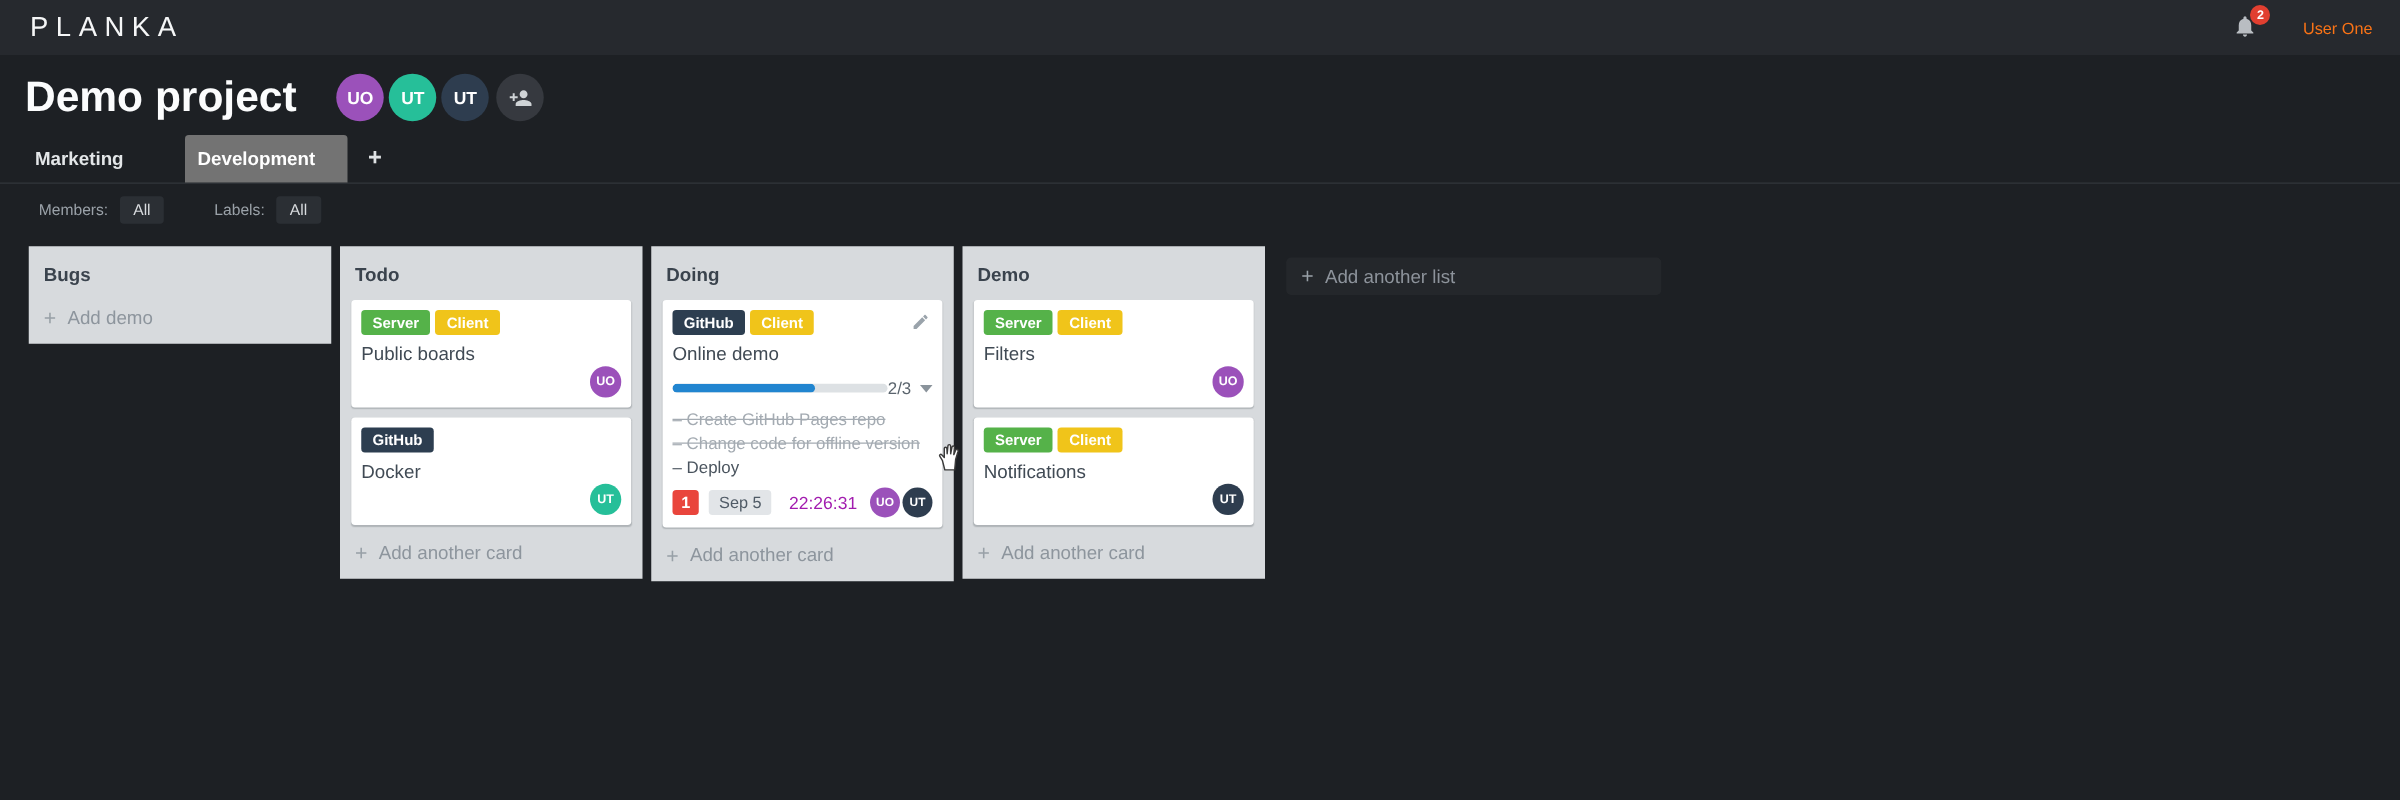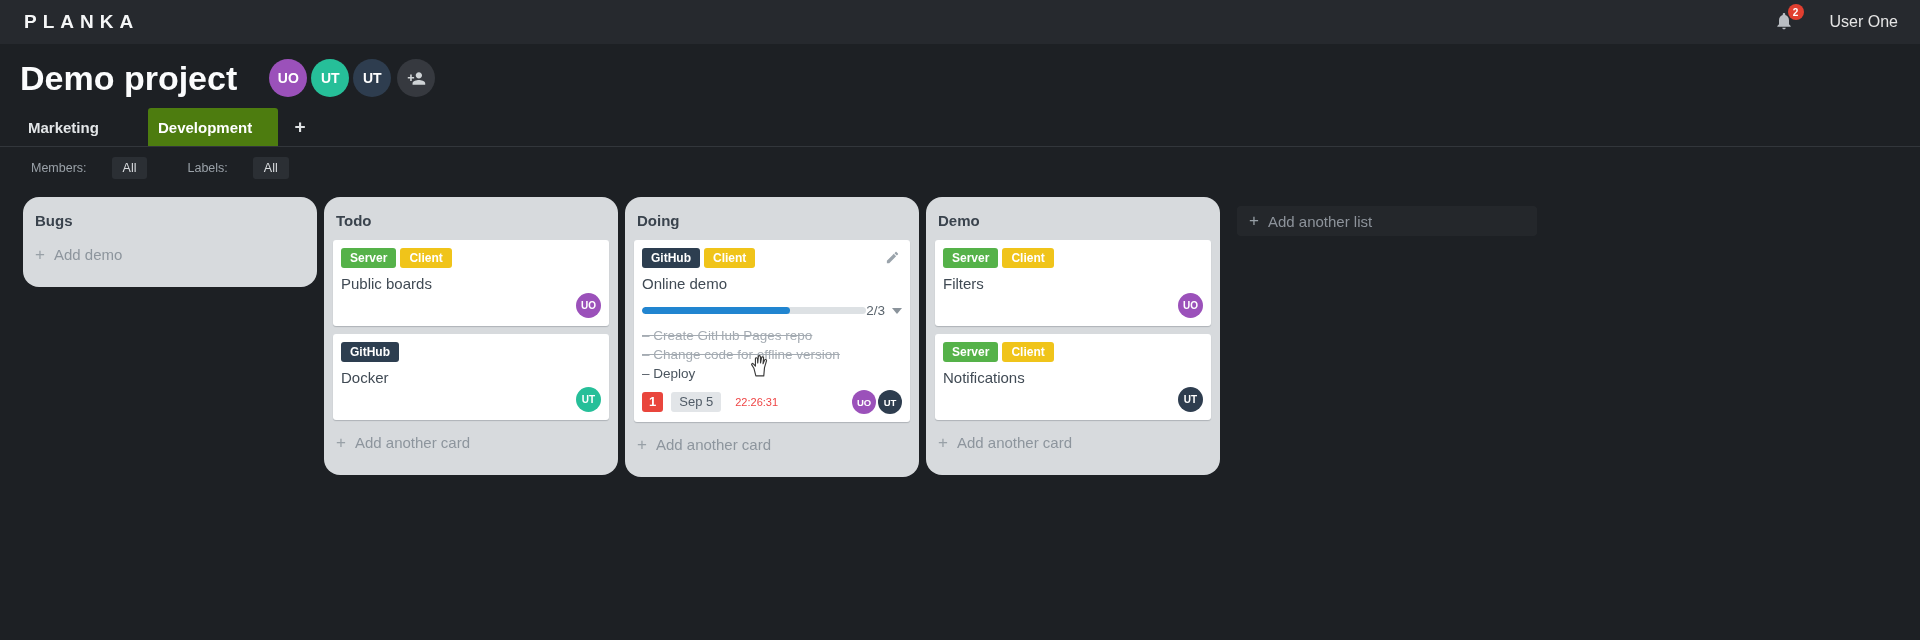--- a/index.html
+++ b/index.html
@@ -10,31 +10,31 @@
     color: #fff;
     position: relative;
   }
 
   
   .topbar {
     height: 44px; background: #26292e;
     display: flex; align-items: center; justify-content: space-between;
     padding: 0 22px 0 24px;
   }
-  .logo { font-size: 19px; font-weight: 700; letter-spacing: 6px; color: #f5f6f7; cursor: pointer; }
+  .logo { font-size: 22px; font-weight: 400; letter-spacing: 6px; color: #f5f6f7; cursor: pointer; }
   .topbar-right { display: flex; align-items: center; gap: 34px; }
   .bell-wrap { position: relative; width: 22px; height: 22px; cursor: pointer; }
   .bell-wrap svg { width: 20px; height: 20px; color: #b9bdc2; }
   .notif-badge {
     position: absolute; top: -7px; right: -8px;
     min-width: 16px; height: 16px; border-radius: 50%;
     background: #e13f30; color: #fff; font-size: 10px; font-weight: 700;
     display: flex; align-items: center; justify-content: center; padding: 0 3px;
   }
-  .user-name { font-size: 16px; color: #e5e5e5; cursor: pointer; }
+  .user-name { font-size: 13px; color: #f97316; cursor: pointer; }
 
   
   .project-head { display: flex; align-items: center; gap: 28px; padding: 10px 0 0 20px; }
   .project-title { font-size: 34px; font-weight: 700; color: #fbfcfd; line-height: 48px; cursor: pointer; }
   .member-avatars { display: flex; align-items: center; }
   .avatar-lg {
     width: 38px; height: 38px; border-radius: 50%;
     display: flex; align-items: center; justify-content: center;
     font-size: 14px; font-weight: 700; color: #fff; margin-left: 4px; cursor: pointer;
   }
@@ -43,41 +43,41 @@
     display: flex; align-items: center; justify-content: center; margin-left: 6px; cursor: pointer;
   }
   .avatar-add svg { width: 19px; height: 19px; color: #cfd3d6; }
 
   
   .tabs { display: flex; align-items: stretch; height: 38px; margin-top: 6px; padding-left: 18px; }
   .tab {
     width: 130px; display: flex; align-items: center; padding-left: 10px;
     font-size: 15px; font-weight: 600; color: #e3e6e8; cursor: pointer;
   }
-  .tab.active { background: #4d7c0f; color: #ffffff; border-radius: 3px 3px 0 0; }
+  .tab.active { background: #737373; color: #ffffff; border-radius: 3px 3px 0 0; }
   .tab-add {
     width: 44px; display: flex; align-items: center; justify-content: center;
     color: #dfe2e4; font-size: 19px; font-weight: 700; cursor: pointer;
   }
   .tabs-divider { height: 1px; background: #32363b; width: 100%; }
 
   
   .filterbar { display: flex; align-items: center; padding: 10px 0 8px 31px; gap: 9px; }
   .filter-label { font-size: 12.5px; color: #9aa1a8; }
   .filter-chip {
     font-size: 12.5px; color: #d9dcdf; background: #2b2f34;
-    padding: 4px 11px; border-radius: 3px; cursor: pointer; margin-left: 16px;
+    padding: 4px 11px; border-radius: 3px; cursor: pointer;
   }
   .filter-gap { width: 22px; }
 
   
   .board { display: flex; align-items: flex-start; padding: 10px 0 0 23px; gap: 7px; }
   .list {
-    width: 294px; background: #d7dadd; border-radius: 16px;
-    padding: 6px 9px 18px; flex-shrink: 0;
+    width: 242px; background: #d7dadd; border-radius: 0;
+    padding: 6px 9px 6px; flex-shrink: 0;
   }
   .list-header { font-size: 15px; font-weight: 700; color: #3a434d; padding: 9px 3px 11px; cursor: pointer; }
   .card {
     background: #ffffff; border-radius: 3px; margin-bottom: 8px; padding: 8px;
     box-shadow: 0 1px 1px rgba(15,25,35,.2); position: relative; cursor: pointer;
   }
   .labels-row { display: flex; gap: 4px; }
   .card-label {
     font-size: 12px; font-weight: 700; color: #fff;
     padding: 3px 9px; border-radius: 3px; line-height: 14px;
@@ -107,21 +107,21 @@
 
   .meta-row { display: flex; align-items: center; margin-top: 7px; }
   .notif-count-badge {
     background: #e9453c; color: #fff; font-size: 13px; font-weight: 700;
     padding: 2px 7px; border-radius: 3px; line-height: 16px;
   }
   .due-chip {
     background: #e2e5e8; color: #505b66; font-size: 13px;
     padding: 2px 8px; border-radius: 3px; margin-left: 8px; line-height: 16px;
   }
-  .timer-text { font-size: 11px; color: #ef4444; margin-left: 14px; }
+  .timer-text { font-size: 14px; color: #a21caf; margin-left: 14px; }
   .meta-spacer { flex: 1; }
   .avatar-xs {
     width: 24px; height: 24px; border-radius: 50%;
     display: flex; align-items: center; justify-content: center;
     font-size: 9.5px; font-weight: 700; color: #fff; margin-left: 2px;
   }
 
   .add-card-row {
     display: flex; align-items: center; gap: 9px;
     color: #8d959d; font-size: 15px; padding: 6px 3px 6px; cursor: pointer;

